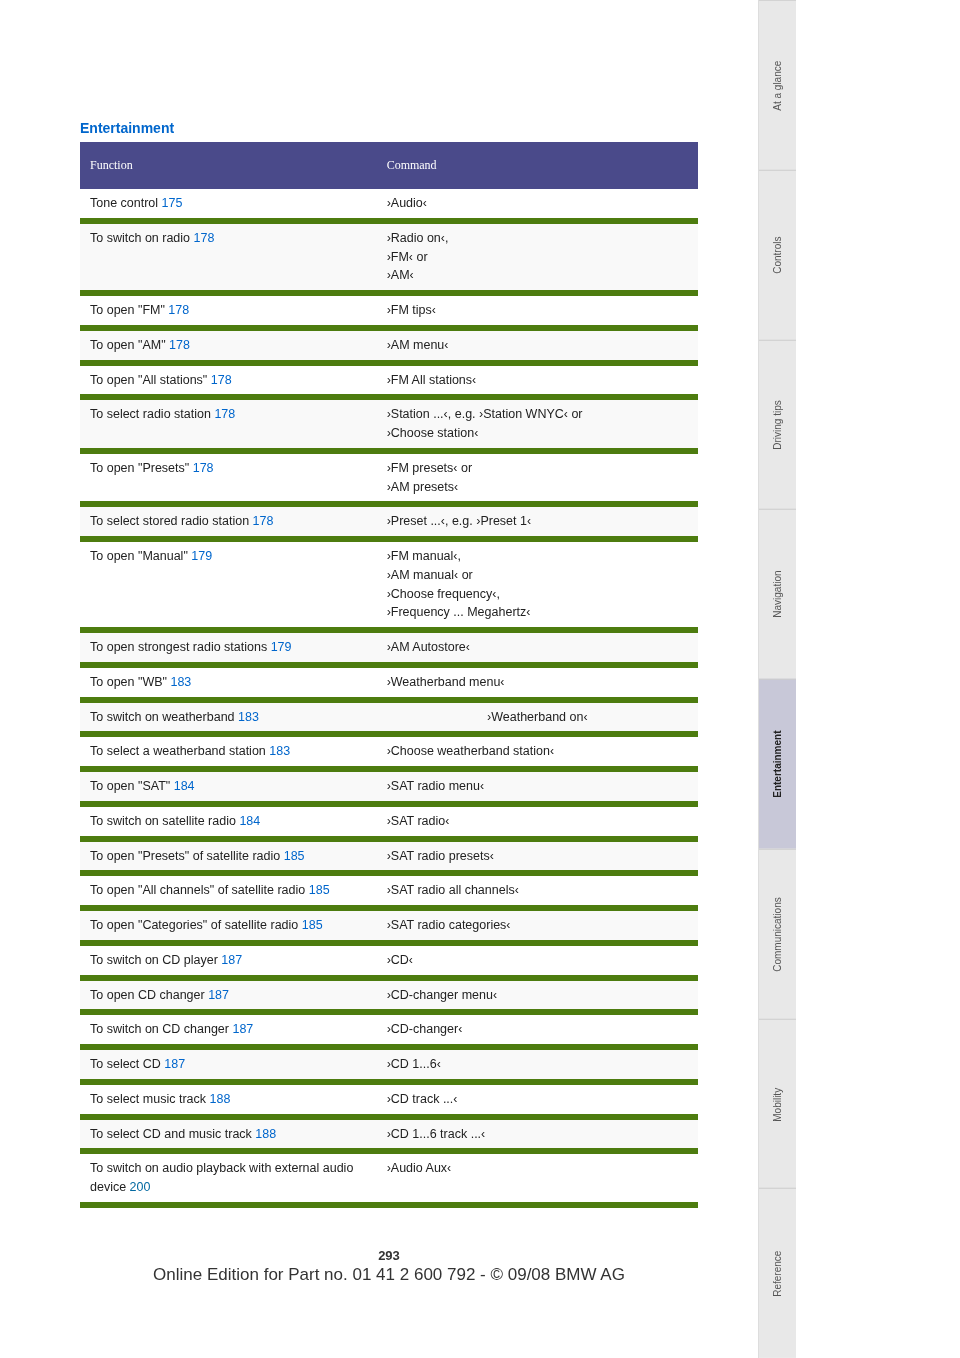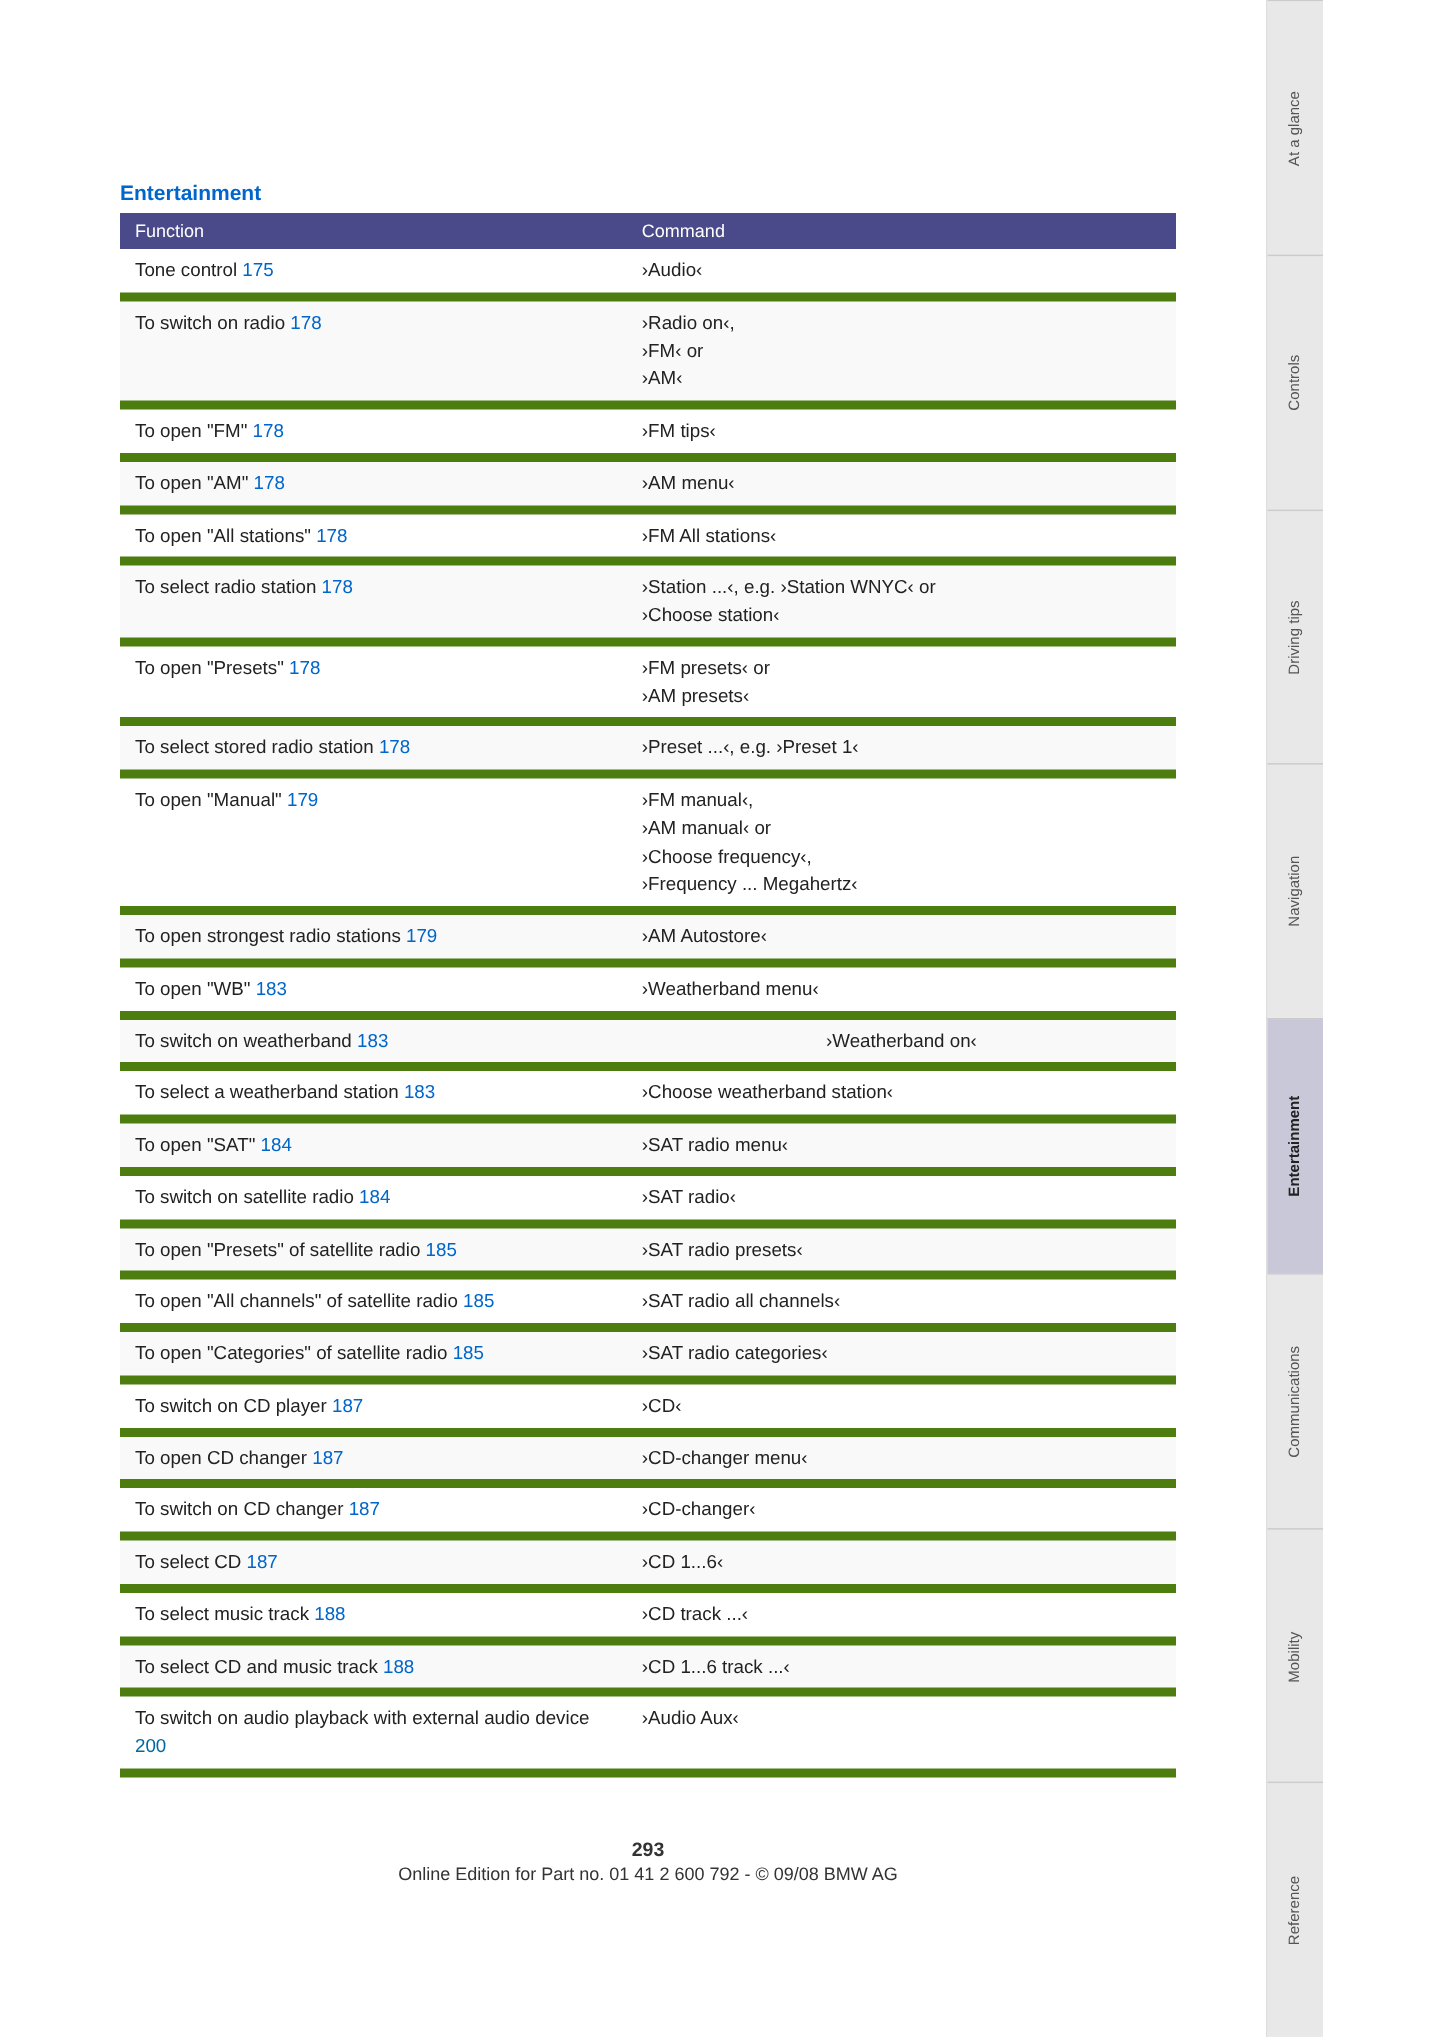--- a/index.html
+++ b/index.html
@@ -8,21 +8,21 @@
       font-size: 13px;
       background: #fff;
       color: #222;
       width: 960px;
       min-height: 1358px;
       position: relative;
     }
 
     .page-wrapper {
       display: flex;
-      width: 882px;
+      width: 796px;
       min-height: 1358px;
     }
 
     .main-content {
       flex: 1;
       padding: 120px 60px 60px 80px;
       position: relative;
     }
 
     .section-title {
@@ -37,24 +37,25 @@
       border-collapse: collapse;
       font-size: 12.5px;
     }
 
     .table-container thead tr {
       background: #4a4a8a;
       color: #fff;
     }
 
     .table-container thead th {
-      padding: 5px 10px;
+      padding: 16px 10px;
       text-align: left;
       font-weight: normal;
       font-size: 12px;
+      font-family: Liberation Serif, serif;
     }
 
     .table-container tbody tr {
       border-bottom: 6px solid #4d7c0f;
     }
 
     .table-container tbody tr:nth-child(even) {
       background: #f9f9f9;
     }
 
@@ -80,21 +81,21 @@
     }
 
     .page-num {
       font-size: 13px;
       font-weight: bold;
       display: block;
       margin-bottom: 2px;
     }
 
     .page-note {
-      font-size: 12px;
+      font-size: 17px;
       color: #333;
     }
 
     
     .sidebar-right {
       width: 38px;
       display: flex;
       flex-direction: column;
       background: #f0f0f0;
       border-left: 1px solid #ddd;

